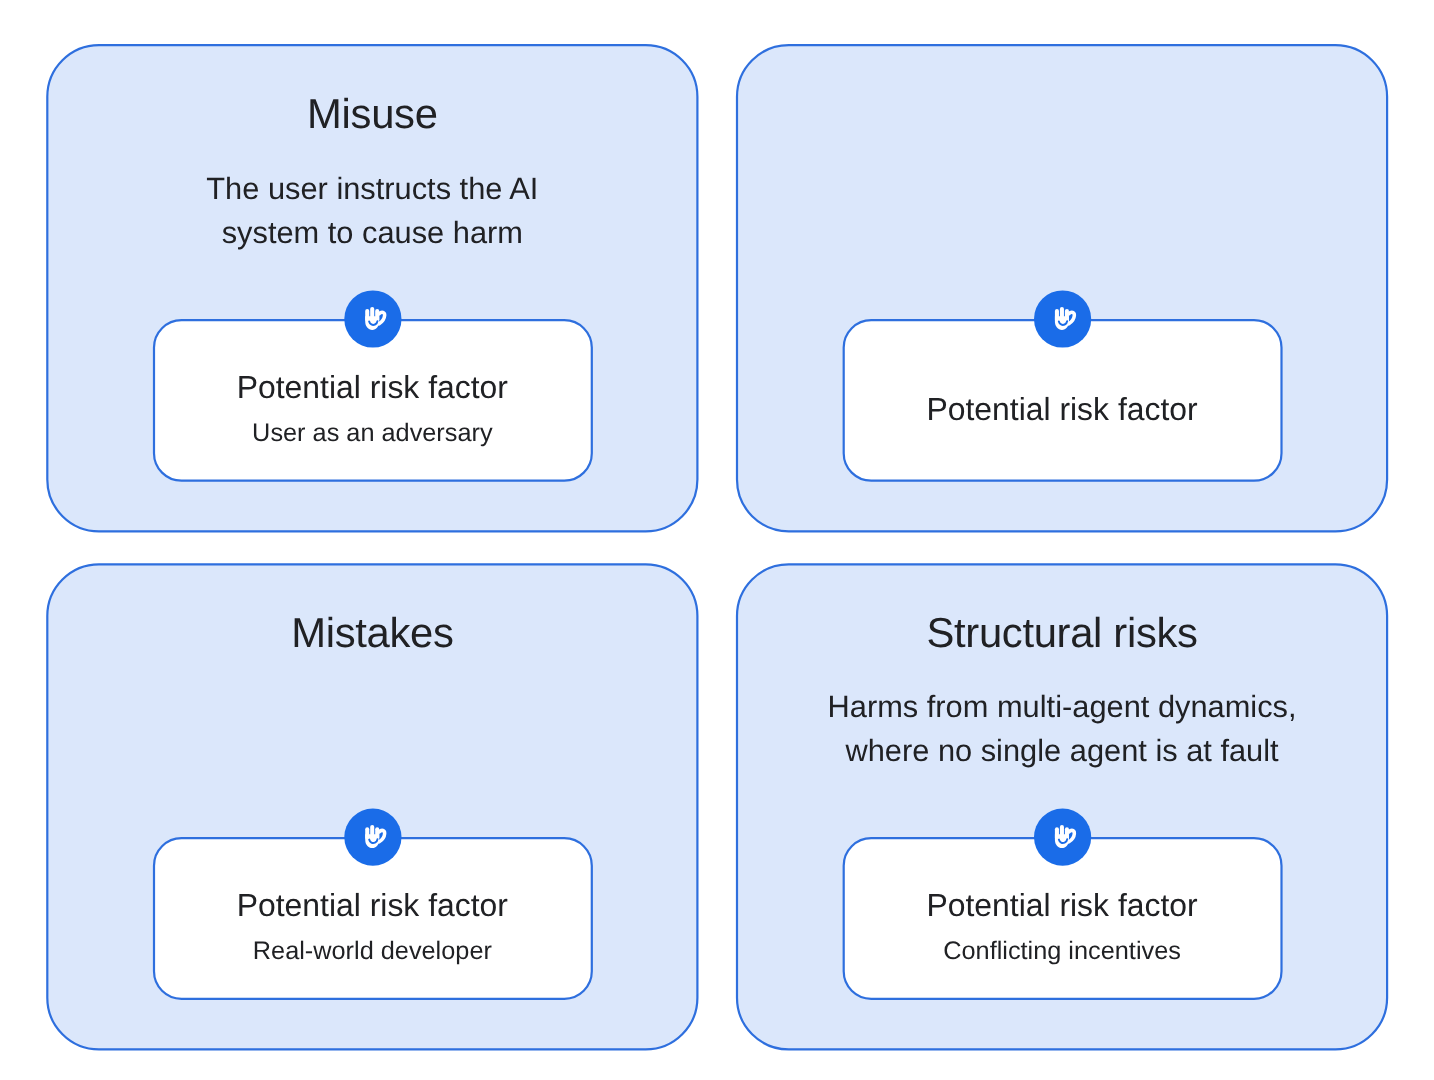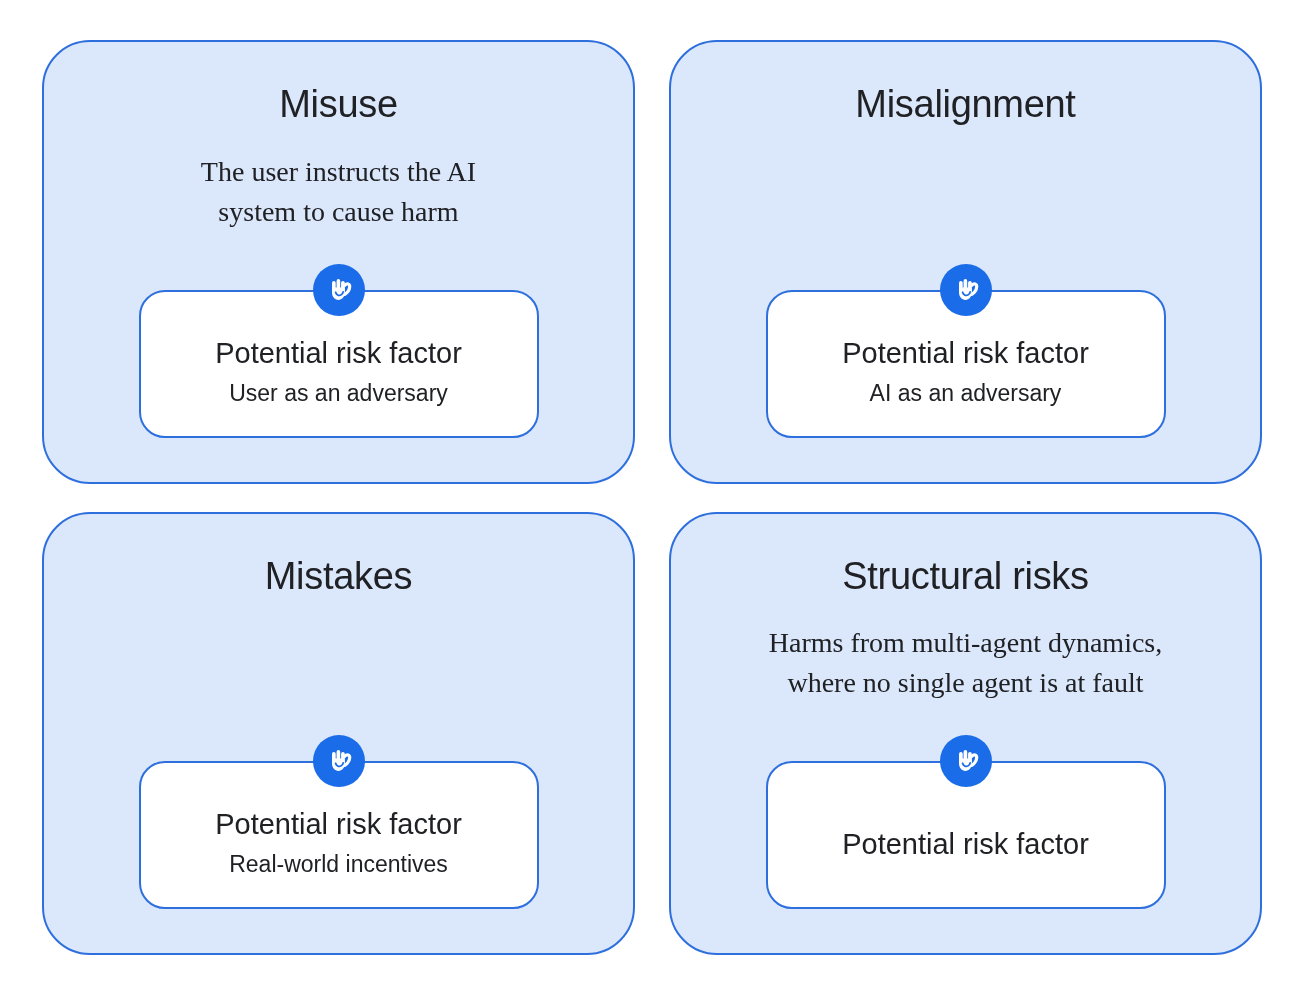--- a/index.html
+++ b/index.html
@@ -43,21 +43,20 @@
     letter-spacing: -0.3px;
     line-height: 1.2;
     text-align: center;
   }
   .card-desc {
     margin-top: 24px;
     font-size: 28px;
     line-height: 1.43;
     text-align: center;
     white-space: pre-line;
-    font-family: Liberation Serif, serif;
   }
   .panel-wrap {
     margin-top: auto;
     position: relative;
     width: 400px;
   }
   .icon-circle {
     position: absolute;
     top: -26px;
     left: 50%;
@@ -120,37 +119,35 @@
         </svg>
       </div>
       <div class="panel">
         <div class="panel-label">Potential risk factor</div>
         <div class="panel-factor">User as an adversary</div>
       </div>
     </div>
   </div>
 
   <div class="card">
-    <div class="card-title">Misalignment</div>
     <div class="panel-wrap">
       <div class="icon-circle">
         <svg viewBox="0 0 36 36" aria-hidden="true">
           <g fill="#ffffff">
             <rect x="10.6" y="8.4" width="3.9" height="12" rx="1.95"></rect>
             <rect x="15.4" y="6.4" width="3.9" height="13.4" rx="1.95"></rect>
             <rect x="20.2" y="8.4" width="3.9" height="12" rx="1.95"></rect>
             <path d="M10.6 15.3 h13.5 v5.2 c0 4.9 -3 8 -6.75 8 s-6.75 -3.1 -6.75 -8 z"></path>
           </g>
           <path d="M24 13 c2.5 -2.6 5.5 -1.5 5.3 1.6 c-0.2 3.1 -2.2 6 -5.3 8" stroke="#ffffff" stroke-width="3.4" fill="none" stroke-linecap="round"></path>
           <path d="M14.4 20.4 c0.7 2.7 3.2 3.9 5.6 2.9 c1.4 -0.6 2.2 -1.7 2.4 -3.2" stroke="#1a6ce8" stroke-width="1.9" fill="none" stroke-linecap="round"></path>
         </svg>
       </div>
       <div class="panel">
         <div class="panel-label">Potential risk factor</div>
-        <div class="panel-factor">AI as an adversary</div>
       </div>
     </div>
   </div>
 
   <div class="card">
     <div class="card-title">Mistakes</div>
     <div class="panel-wrap">
       <div class="icon-circle">
         <svg viewBox="0 0 36 36" aria-hidden="true">
           <g fill="#ffffff">
@@ -158,21 +155,21 @@
             <rect x="15.4" y="6.4" width="3.9" height="13.4" rx="1.95"></rect>
             <rect x="20.2" y="8.4" width="3.9" height="12" rx="1.95"></rect>
             <path d="M10.6 15.3 h13.5 v5.2 c0 4.9 -3 8 -6.75 8 s-6.75 -3.1 -6.75 -8 z"></path>
           </g>
           <path d="M24 13 c2.5 -2.6 5.5 -1.5 5.3 1.6 c-0.2 3.1 -2.2 6 -5.3 8" stroke="#ffffff" stroke-width="3.4" fill="none" stroke-linecap="round"></path>
           <path d="M14.4 20.4 c0.7 2.7 3.2 3.9 5.6 2.9 c1.4 -0.6 2.2 -1.7 2.4 -3.2" stroke="#1a6ce8" stroke-width="1.9" fill="none" stroke-linecap="round"></path>
         </svg>
       </div>
       <div class="panel">
         <div class="panel-label">Potential risk factor</div>
-        <div class="panel-factor">Real-world incentives</div>
+        <div class="panel-factor">Real-world developer</div>
       </div>
     </div>
   </div>
 
   <div class="card">
     <div class="card-title">Structural risks</div>
     <div class="card-desc">Harms from multi-agent dynamics,
 where no single agent is at fault</div>
     <div class="panel-wrap">
       <div class="icon-circle">
@@ -182,17 +179,18 @@
             <rect x="15.4" y="6.4" width="3.9" height="13.4" rx="1.95"></rect>
             <rect x="20.2" y="8.4" width="3.9" height="12" rx="1.95"></rect>
             <path d="M10.6 15.3 h13.5 v5.2 c0 4.9 -3 8 -6.75 8 s-6.75 -3.1 -6.75 -8 z"></path>
           </g>
           <path d="M24 13 c2.5 -2.6 5.5 -1.5 5.3 1.6 c-0.2 3.1 -2.2 6 -5.3 8" stroke="#ffffff" stroke-width="3.4" fill="none" stroke-linecap="round"></path>
           <path d="M14.4 20.4 c0.7 2.7 3.2 3.9 5.6 2.9 c1.4 -0.6 2.2 -1.7 2.4 -3.2" stroke="#1a6ce8" stroke-width="1.9" fill="none" stroke-linecap="round"></path>
         </svg>
       </div>
       <div class="panel">
         <div class="panel-label">Potential risk factor</div>
+        <div class="panel-factor">Conflicting incentives</div>
       </div>
     </div>
   </div>
 
 </div>
 
 </body></html>

